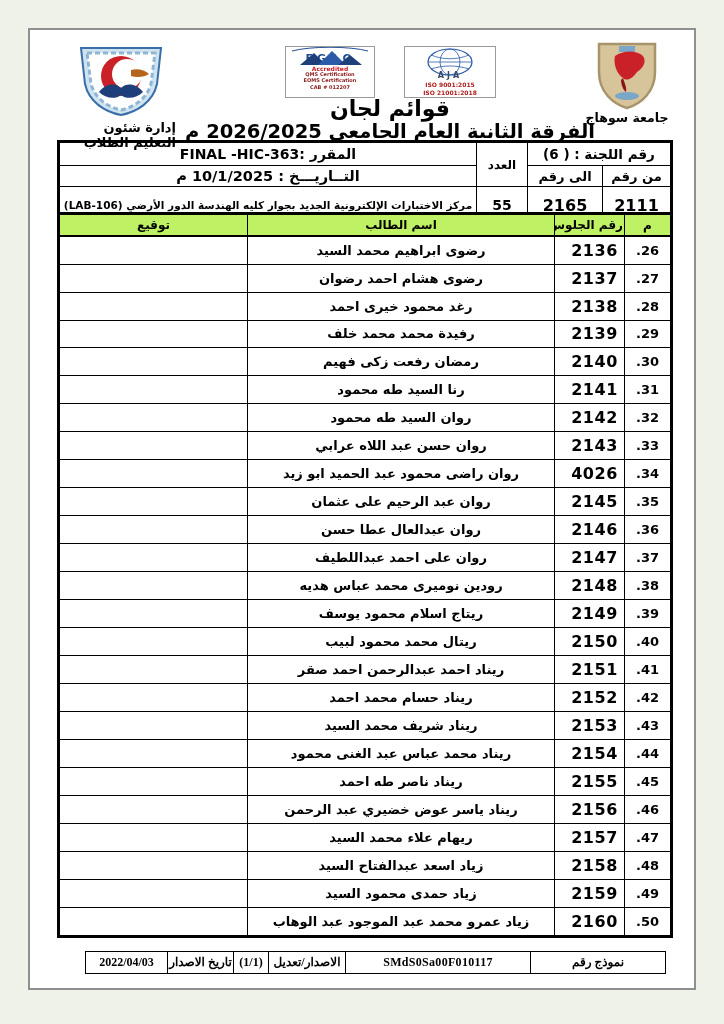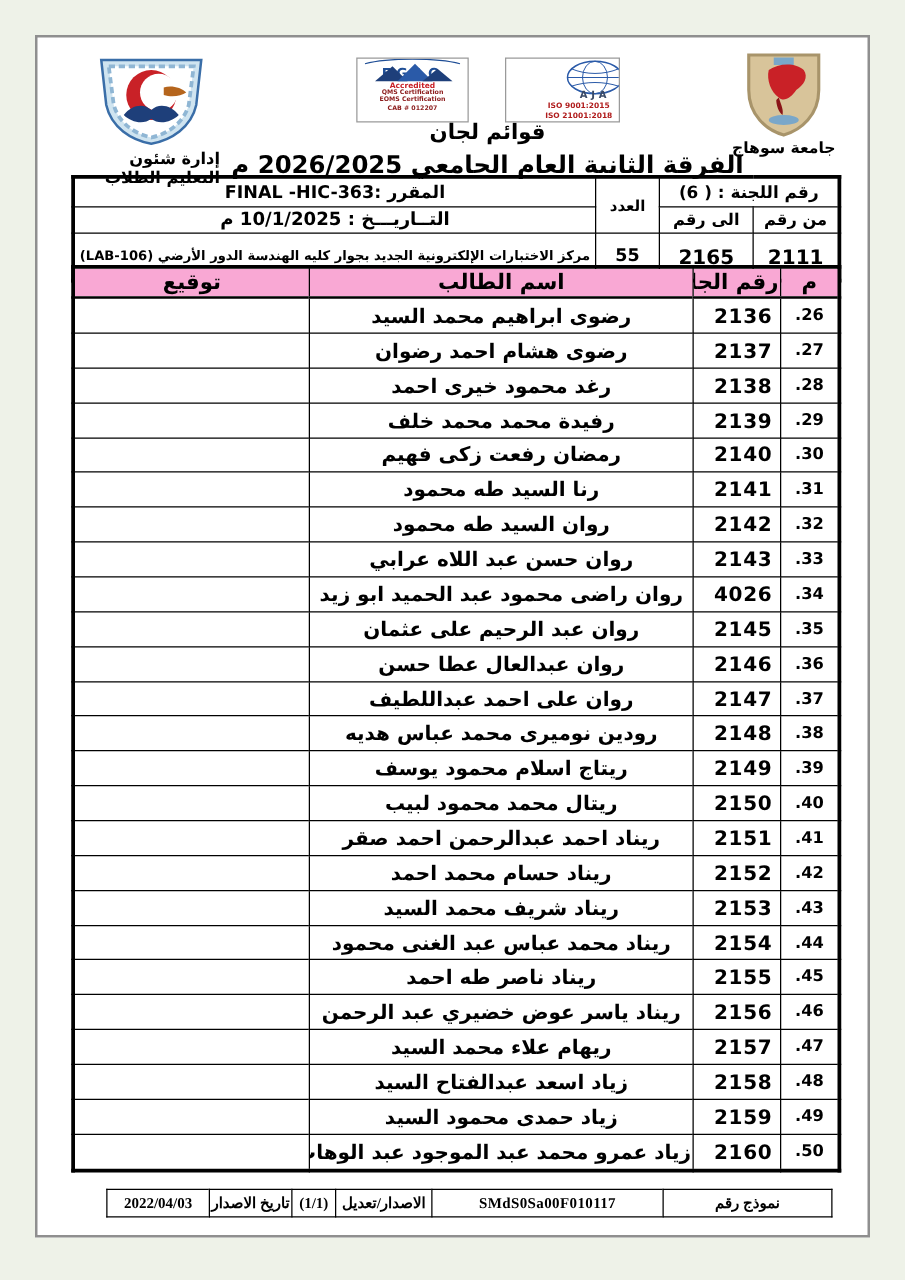--- a/index.html
+++ b/index.html
@@ -15,24 +15,24 @@
   .abs{position:absolute;}
   .ctr{text-align:center;}
 
   
   .univ-block{left:547px;top:8px;width:100px;text-align:center;}
   .univ-text{font-size:12.5px;font-weight:bold;line-height:1.2;direction:rtl;}
   .dept-block{left:36px;top:10px;width:110px;text-align:right;}
   .dept-text{font-size:13px;font-weight:bold;direction:rtl;margin-top:2px;}
   .cert-box{border:1px solid #9a9a9a;background:#fff;box-sizing:border-box;text-align:center;overflow:hidden;}
   .egac-box{left:255px;top:16px;width:90px;height:52px;}
-  .aja-box{left:374px;top:16px;width:92px;height:52px;padding-left:26px;}
+  .aja-box{left:374px;top:16px;width:92px;height:52px;}
   .tiny-red{font-size:5px;line-height:1.25;color:#8b1a1a;font-weight:bold;}
   .iso-red{font-size:6px;line-height:1.35;color:#b01c1c;font-weight:bold;}
-  .title-line{left:160px;top:66px;width:400px;font-size:17px;font-weight:bold;direction:rtl;}
+  .title-line{left:160px;top:66px;width:400px;font-size:22px;font-weight:bold;direction:rtl;}
   .subtitle-line{left:110px;top:90px;width:500px;font-size:19.5px;font-weight:bold;direction:rtl;}
 
   
   table{border-collapse:collapse;table-layout:fixed;direction:rtl;}
   td,th{box-sizing:border-box;overflow:hidden;white-space:nowrap;}
 
   
   .info-table{left:27px;top:110px;width:613px;border:3px solid #000;}
   .info-table td{border:1px solid #000;font-weight:bold;text-align:center;vertical-align:middle;}
   .cell-committee{font-size:13.5px;height:24px;}
@@ -40,27 +40,27 @@
   .cell-range{font-size:16px;height:38px;}
   .cell-count-label{font-size:12px;}
   .cell-count-val{font-size:14px;}
   .cell-course{font-size:14px;}
   .cell-date{font-size:14.5px;}
   .cell-venue{font-size:10.5px;}
 
   
   .main-table{left:27px;top:182px;width:613px;height:726px;border:3px solid #000;}
   .main-table th{
-    border:1px solid #000;border-bottom:2px solid #000;background:#f9a8d4;
-    font-size:17px;font-weight:bold;height:22px;text-align:center;
+    border:1px solid #000;border-bottom:2px solid #000;background:#bef264;
+    font-size:12px;font-weight:bold;height:22px;text-align:center;
   }
   .main-table td{border:1px solid #000;font-weight:bold;text-align:center;vertical-align:middle;}
   .c-no{font-size:13px;}
   .c-seat{font-size:16px;letter-spacing:.5px;padding-left:11px;}
-  .c-name{font-size:16px;}
+  .c-name{font-size:13px;}
 
   
   .footer-table{left:55px;top:921px;width:580px;border:1px solid #000;}
   .footer-table td{border:1px solid #000;font-weight:bold;font-size:12px;height:22px;text-align:center;vertical-align:middle;font-family:Liberation Serif, serif;}
   .f-label{font-size:12.5px;}
   .f-code{font-family:"DejaVu Serif",serif;font-size:13px;letter-spacing:.3px;}
 </style>
 </head>
 <body>
 

